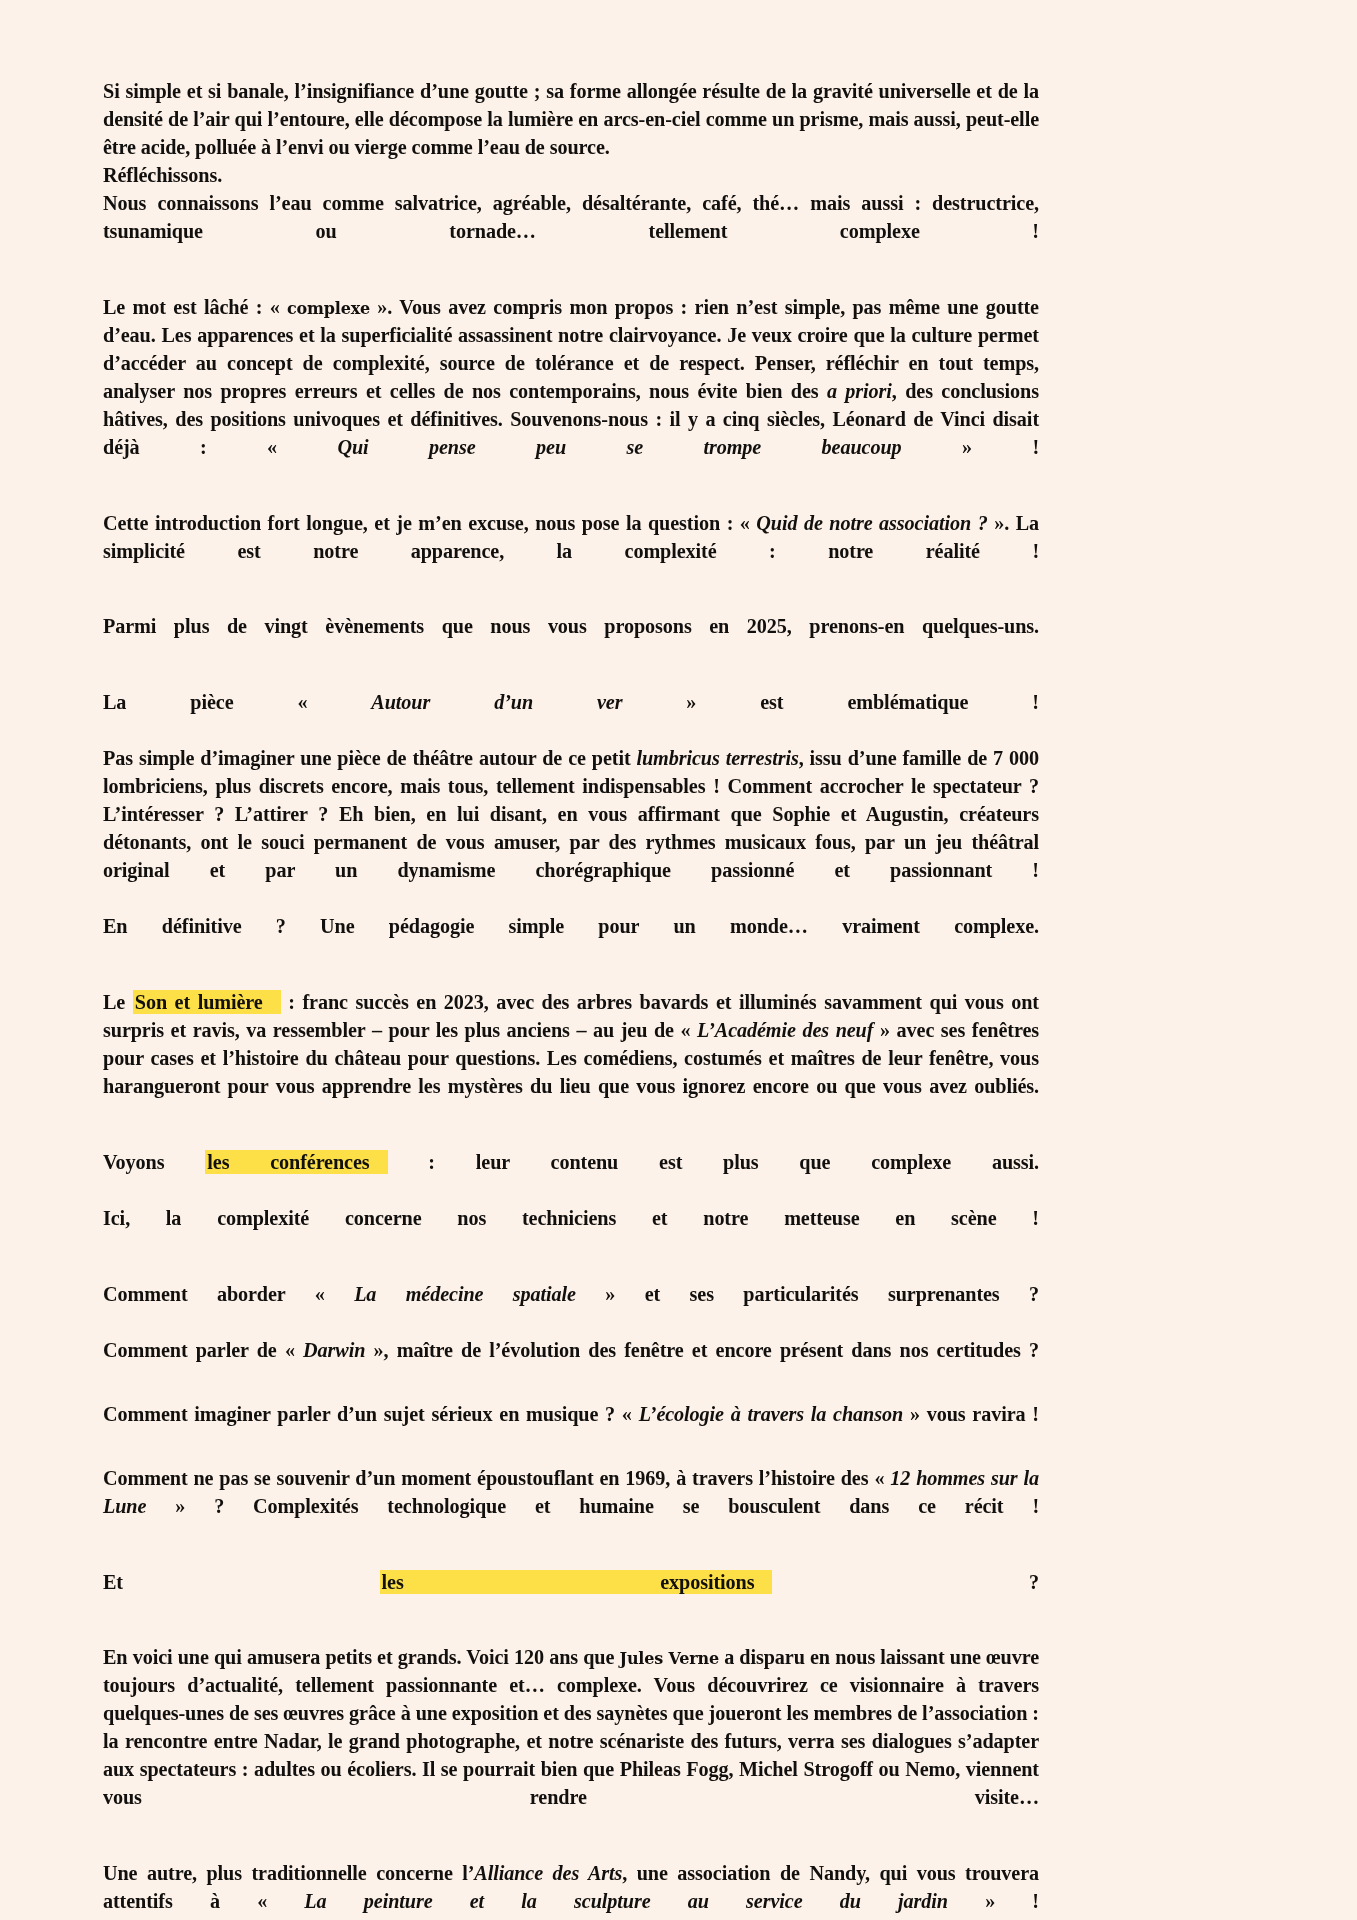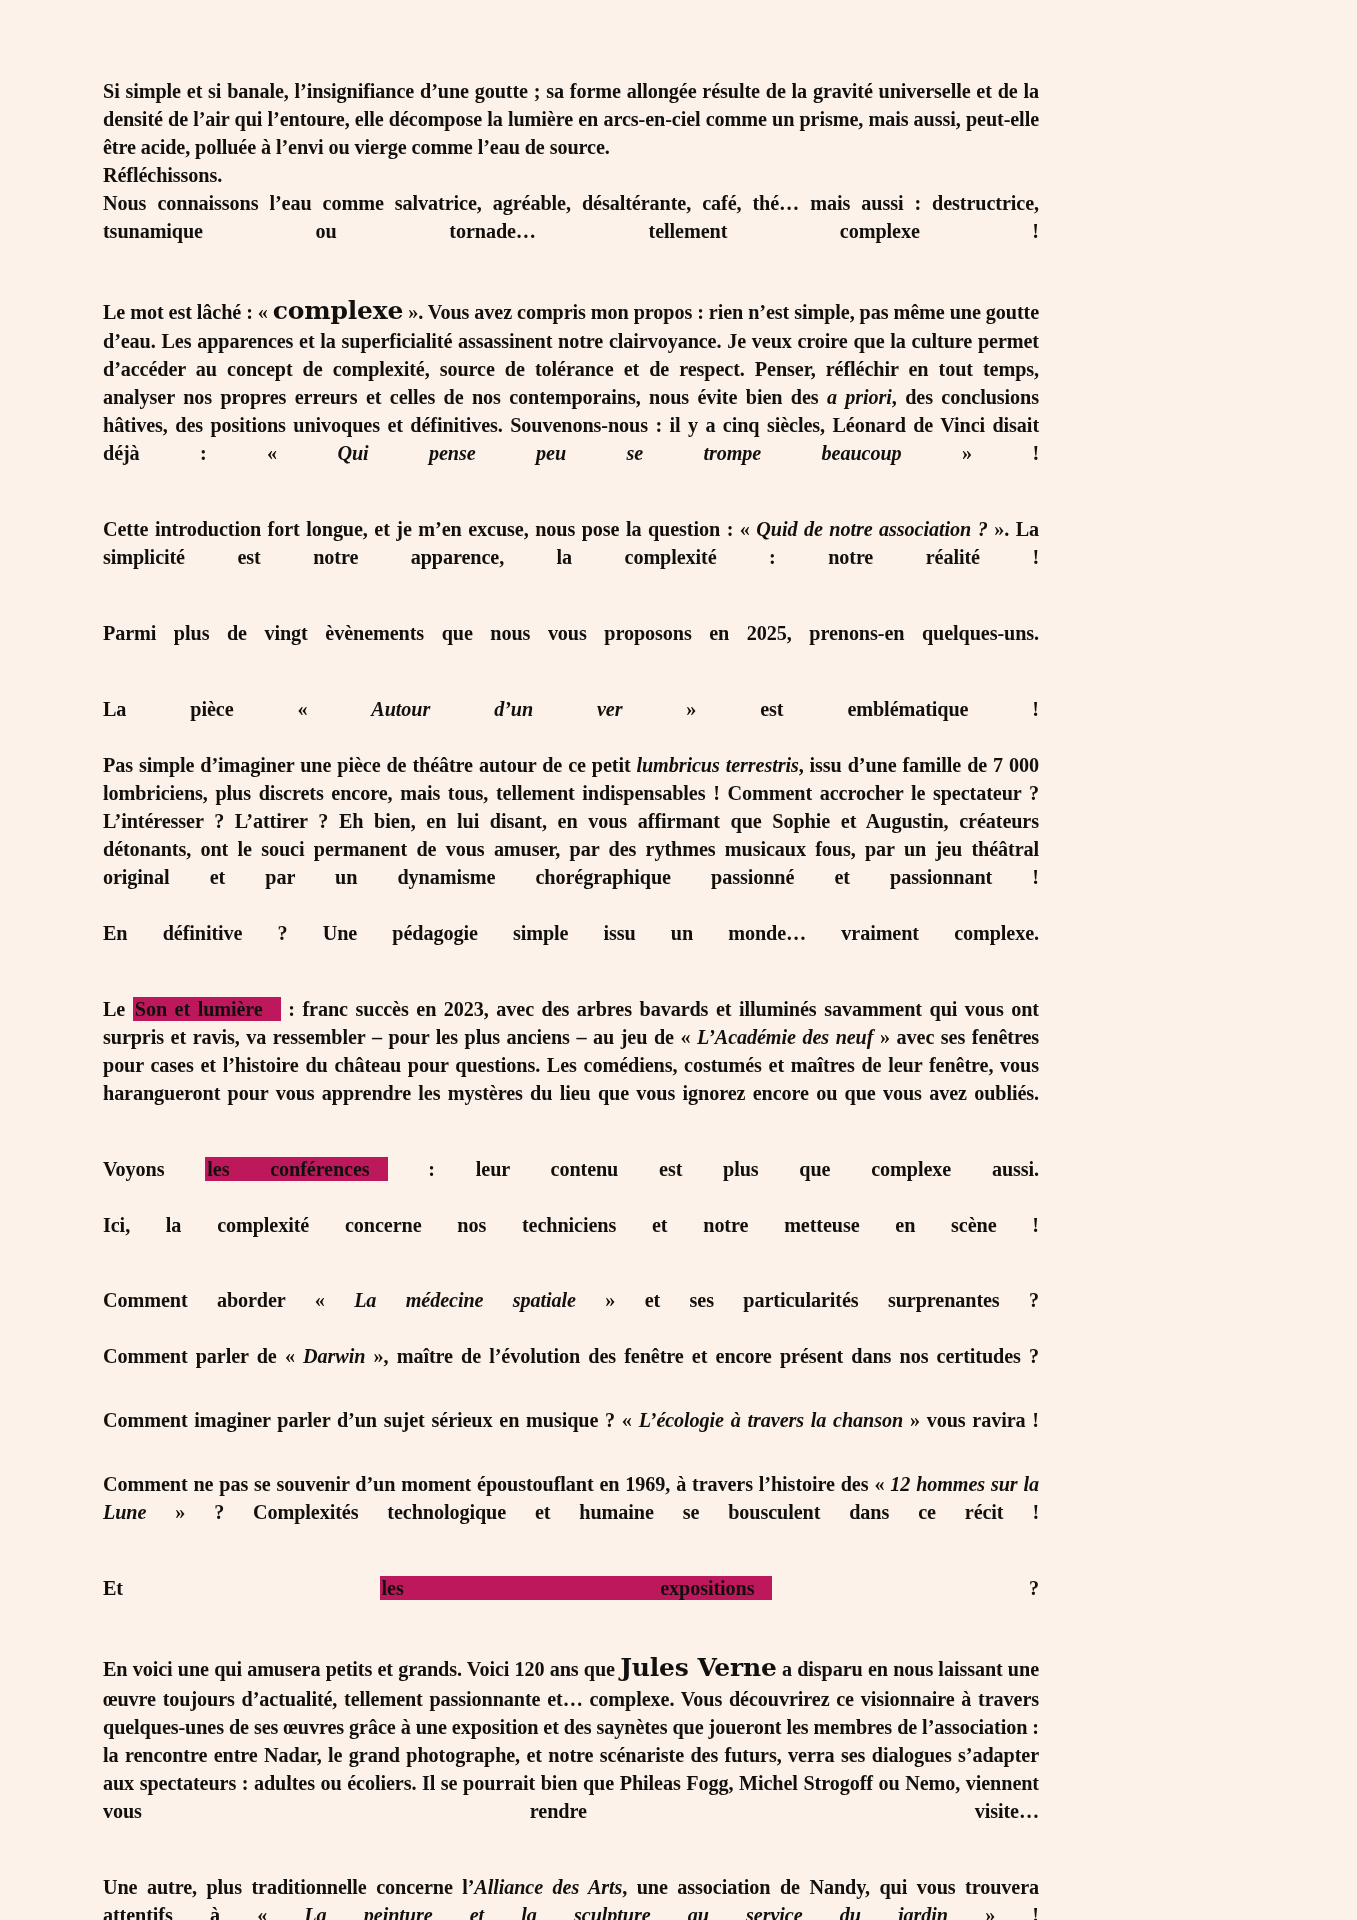--- a/index.html
+++ b/index.html
@@ -41,29 +41,29 @@
   
   p.para::after {
     content: "";
     display: inline-block;
     width: 100%;
   }
   i, .ital {
     font-style: italic;
   }
   .hl {
-    background: #be185d;
+    background: #fde047;
     padding: 1px 18px 1px 2px;
     box-decoration-break: clone;
     -webkit-box-decoration-break: clone;
   }
   .wide-serif {
     font-family: "DejaVu Serif", "Liberation Serif", serif;
     font-weight: bold;
-    font-size: 25px;
+    font-size: 16px;
     letter-spacing: -0.2px;
   }
   .nojustify::after { content: none; }
 </style>
 </head>
 <body>
 
 <div class="page">
   <div class="doc-body">
 
@@ -85,21 +85,21 @@
       <span>Parmi plus de vingt èvènements que nous vous proposons en 2025, prenons-en quelques-uns.</span>
     </p>
 
     <p class="para gap-lg nojustify">
       <span>La pièce « </span><i>Autour d’un ver</i><span> » est emblématique !</span>
     </p>
     <p class="para">
       <span>Pas simple d’imaginer une pièce de théâtre autour de ce petit </span><i>lumbricus terrestris</i><span>, issu d’une famille de 7 000 lombriciens, plus discrets encore, mais tous, tellement indispensables ! Comment accrocher le spectateur ? L’intéresser ? L’attirer ? Eh bien, en lui disant, en vous affirmant que Sophie et Augustin, créateurs détonants, ont le souci permanent de vous amuser, par des rythmes musicaux fous, par un jeu théâtral original et par un dynamisme chorégraphique passionné et passionnant !</span>
     </p>
     <p class="para nojustify">
-      <span>En définitive ? Une pédagogie simple issu un monde… vraiment complexe.</span>
+      <span>En définitive ? Une pédagogie simple pour un monde… vraiment complexe.</span>
     </p>
 
     <p class="para gap-lg">
       <span>Le </span><span class="hl">Son et lumière</span><span> : franc succès en 2023, avec des arbres bavards et illuminés savamment qui vous ont surpris et ravis, va ressembler – pour les plus anciens – au jeu de « </span><i>L’Académie des neuf</i><span> » avec ses fenêtres pour cases et l’histoire du château pour questions. Les comédiens, costumés et maîtres de leur fenêtre, vous harangueront pour vous apprendre les mystères du lieu que vous ignorez encore ou que vous avez oubliés.</span>
     </p>
     <p class="para gap-lg nojustify">
       <span>Voyons </span><span class="hl">les conférences</span><span> : leur contenu est plus que complexe aussi.</span>
     </p>
 
     <p class="para nojustify">

